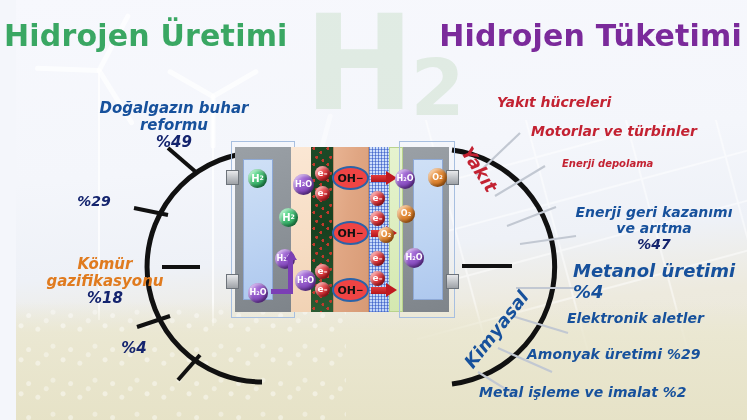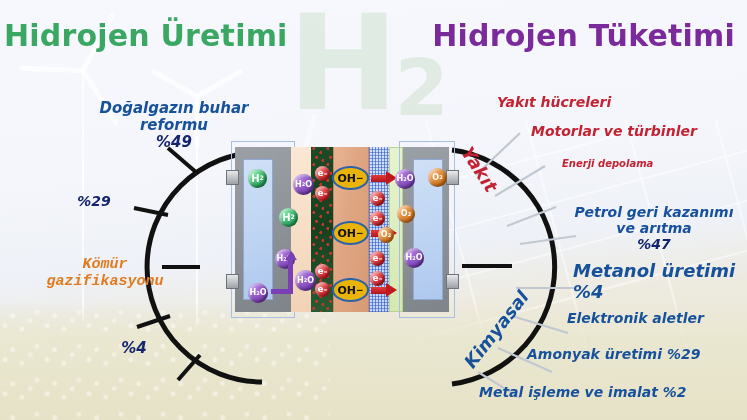--- a/index.html
+++ b/index.html
@@ -4,21 +4,21 @@
 <style>
   html,body{margin:0;padding:0;}
   body{
     width:747px;height:420px;overflow:hidden;
     font-family:"DejaVu Sans","Liberation Sans",sans-serif;
     background:#f4f6fb;
   }
   #stage{position:relative;width:747px;height:420px;overflow:hidden;}
 
   
-  .bg{position:absolute;inset:0;}
+  .bg{position:absolute;inset:0;margin-left:16px;}
   .bg-sky{position:absolute;left:0;top:0;width:747px;height:420px;
     background:linear-gradient(175deg,#f7f8fd 0%,#f4f6fb 38%,#eef1f7 58%,#edeade 72%,#e9e6d8 100%);}
   .turbine{position:absolute;width:2px;background:rgba(255,255,255,.75);}
   .blade{position:absolute;width:66px;height:5px;border-radius:3px;
     background:rgba(255,255,255,.7);transform-origin:2px 50%;}
   .bg-field{position:absolute;left:0;bottom:0;width:747px;height:118px;
     background:linear-gradient(180deg,rgba(236,233,214,0) 0%,rgba(234,231,208,.85) 26%,rgba(230,226,198,.95) 100%);}
   .bg-field-tex{position:absolute;left:0;bottom:0;width:330px;height:118px;
     background-image:
       radial-gradient(circle at 12% 70%,rgba(255,255,255,.55) 0 2px,transparent 3px),
@@ -29,31 +29,31 @@
     background-size:42px 34px;opacity:.8;}
   .bg-solar{position:absolute;right:0;top:120px;width:330px;height:230px;overflow:hidden;opacity:.55;}
   .bg-solar i{position:absolute;display:block;background:rgba(255,255,255,.85);}
   .wm{position:absolute;left:288px;top:-14px;font-size:132px;font-weight:800;
     color:rgba(140,190,130,.20);letter-spacing:-4px;
     font-family:"DejaVu Sans","Liberation Sans",sans-serif;user-select:none;}
   .wm sub{font-size:78px;vertical-align:-6px;}
 
   
   .h-left{position:absolute;left:4px;top:18px;font-size:30px;font-weight:800;color:#3aa763;letter-spacing:.2px;}
-  .h-right{position:absolute;right:12px;top:18px;font-size:30px;font-weight:800;color:#7b2a9b;letter-spacing:.2px;}
+  .h-right{position:absolute;right:5px;top:18px;font-size:30px;font-weight:800;color:#7b2a9b;letter-spacing:.2px;}
 
   
   svg.arcs{position:absolute;left:0;top:0;width:747px;height:420px;}
 
   
   .lbl{position:absolute;font-style:italic;font-weight:700;line-height:1.14;}
   .lbl .pct{display:block;color:#14246e;}
   .c-blue{color:#17519c;}
   .c-gray{color:#6b6b6b;}
-  .c-orange{color:#e07b1f;font-family:Liberation Mono, monospace;}
+  .c-orange{color:#e07b1f;}
   .c-green{color:#2fa35e;}
   .c-red{color:#c32232;}
   .ta-c{text-align:center;}
   .ta-l{text-align:left;}
 
   .cat{position:absolute;font-style:italic;font-weight:800;font-size:18px;white-space:nowrap;}
   .cat.yakit{color:#c32232;}
   .cat.kim{color:#17519c;}
 
   
@@ -88,21 +88,21 @@
     font-style:normal;font-weight:700;color:#fff;line-height:1;
     box-shadow:inset -2px -2px 3px rgba(0,0,0,.35), inset 2px 2px 3px rgba(255,255,255,.5);
     font-family:"DejaVu Sans","Liberation Sans",sans-serif;}
   .m-h2{background:radial-gradient(circle at 32% 28%,#6fe39b,#28a35b 70%,#17713d);}
   .m-h2o{background:radial-gradient(circle at 32% 28%,#b07ae0,#7b3fb5 70%,#55237f);}
   .m-e{background:radial-gradient(circle at 32% 28%,#f06a6a,#cf1f26 70%,#8e1117);}
   .m-o2{background:radial-gradient(circle at 32% 28%,#f0a55c,#d4741c 70%,#94490a);}
   .mol sub{font-size:.62em;vertical-align:-.22em;}
 
   .ohbox{position:absolute;display:flex;align-items:center;}
-  .ohpill{width:33px;height:20px;border-radius:50%;background:#eab308;border:2px solid #2b63a8;
+  .ohpill{width:33px;height:20px;border-radius:50%;background:#ef4444;border:2px solid #2b63a8;
     display:flex;align-items:center;justify-content:center;
     font-size:11px;font-weight:800;color:#111;font-style:normal;}
   .ohpill sup{font-size:9px;}
   .arrow{position:relative;width:26px;height:12px;margin-left:2px;}
   .arrow i{position:absolute;left:0;top:3px;width:16px;height:7px;
     background:linear-gradient(180deg,#e33b3b,#b3141b);display:block;}
   .arrow b{position:absolute;right:0;top:-1px;width:0;height:0;
     border-top:7px solid transparent;border-bottom:7px solid transparent;
     border-left:11px solid #c0181f;display:block;}
   .pumparrow{position:absolute;}
@@ -193,35 +193,36 @@
   </div>
 
   <div class="lbl c-gray ta-c" style="left:-2px;top:178px;width:192px;font-size:14px;">
     <br>
     <span class="pct">%29</span>
   </div>
 
   <div class="lbl c-orange ta-c" style="left:22px;top:256px;width:166px;font-size:15px;">
     <span>Kömür</span><br>
     <span>gazifikasyonu</span>
+    <span class="pct">%18</span>
   </div>
 
   <div class="lbl c-green ta-c" style="left:64px;top:340px;width:140px;font-size:15px;">
     <span class="pct">%4</span>
   </div>
 
   <div class="cat yakit" style="left:466px;top:138px;transform:rotate(57deg);transform-origin:0 50%;">Yakıt</div>
   <div class="cat kim" style="left:468px;top:355px;transform:rotate(-52deg);transform-origin:0 50%;">Kimyasal</div>
 
   <div class="lbl c-red ta-l" style="left:531px;top:124px;font-size:14px;">Motorlar ve türbinler</div>
   <div class="lbl c-red ta-l" style="left:497px;top:95px;font-size:14px;">Yakıt hücreleri</div>
   <div class="lbl c-red ta-l" style="left:562px;top:158px;font-size:10px;">Enerji depolama</div>
 
   <div class="lbl c-blue ta-c" style="left:565px;top:205px;width:178px;font-size:14px;">
-    <span>Petrol geri kazanımı</span><br>
+    <span>Enerji geri kazanımı</span><br>
     <span>ve arıtma</span>
     <span class="pct">%47</span>
   </div>
 
   <div class="lbl c-blue ta-l" style="left:573px;top:261px;font-size:18px;">Metanol üretimi %4</div>
   <div class="lbl c-blue ta-l" style="left:567px;top:311px;font-size:14px;text-align:center;">Elektronik aletler</div>
   <div class="lbl c-blue ta-l" style="left:527px;top:347px;font-size:14px;">Amonyak üretimi %29</div>
   <div class="lbl c-blue ta-l" style="left:479px;top:385px;font-size:14px;">Metal işleme ve imalat %2</div>
 
   <div class="cell">

